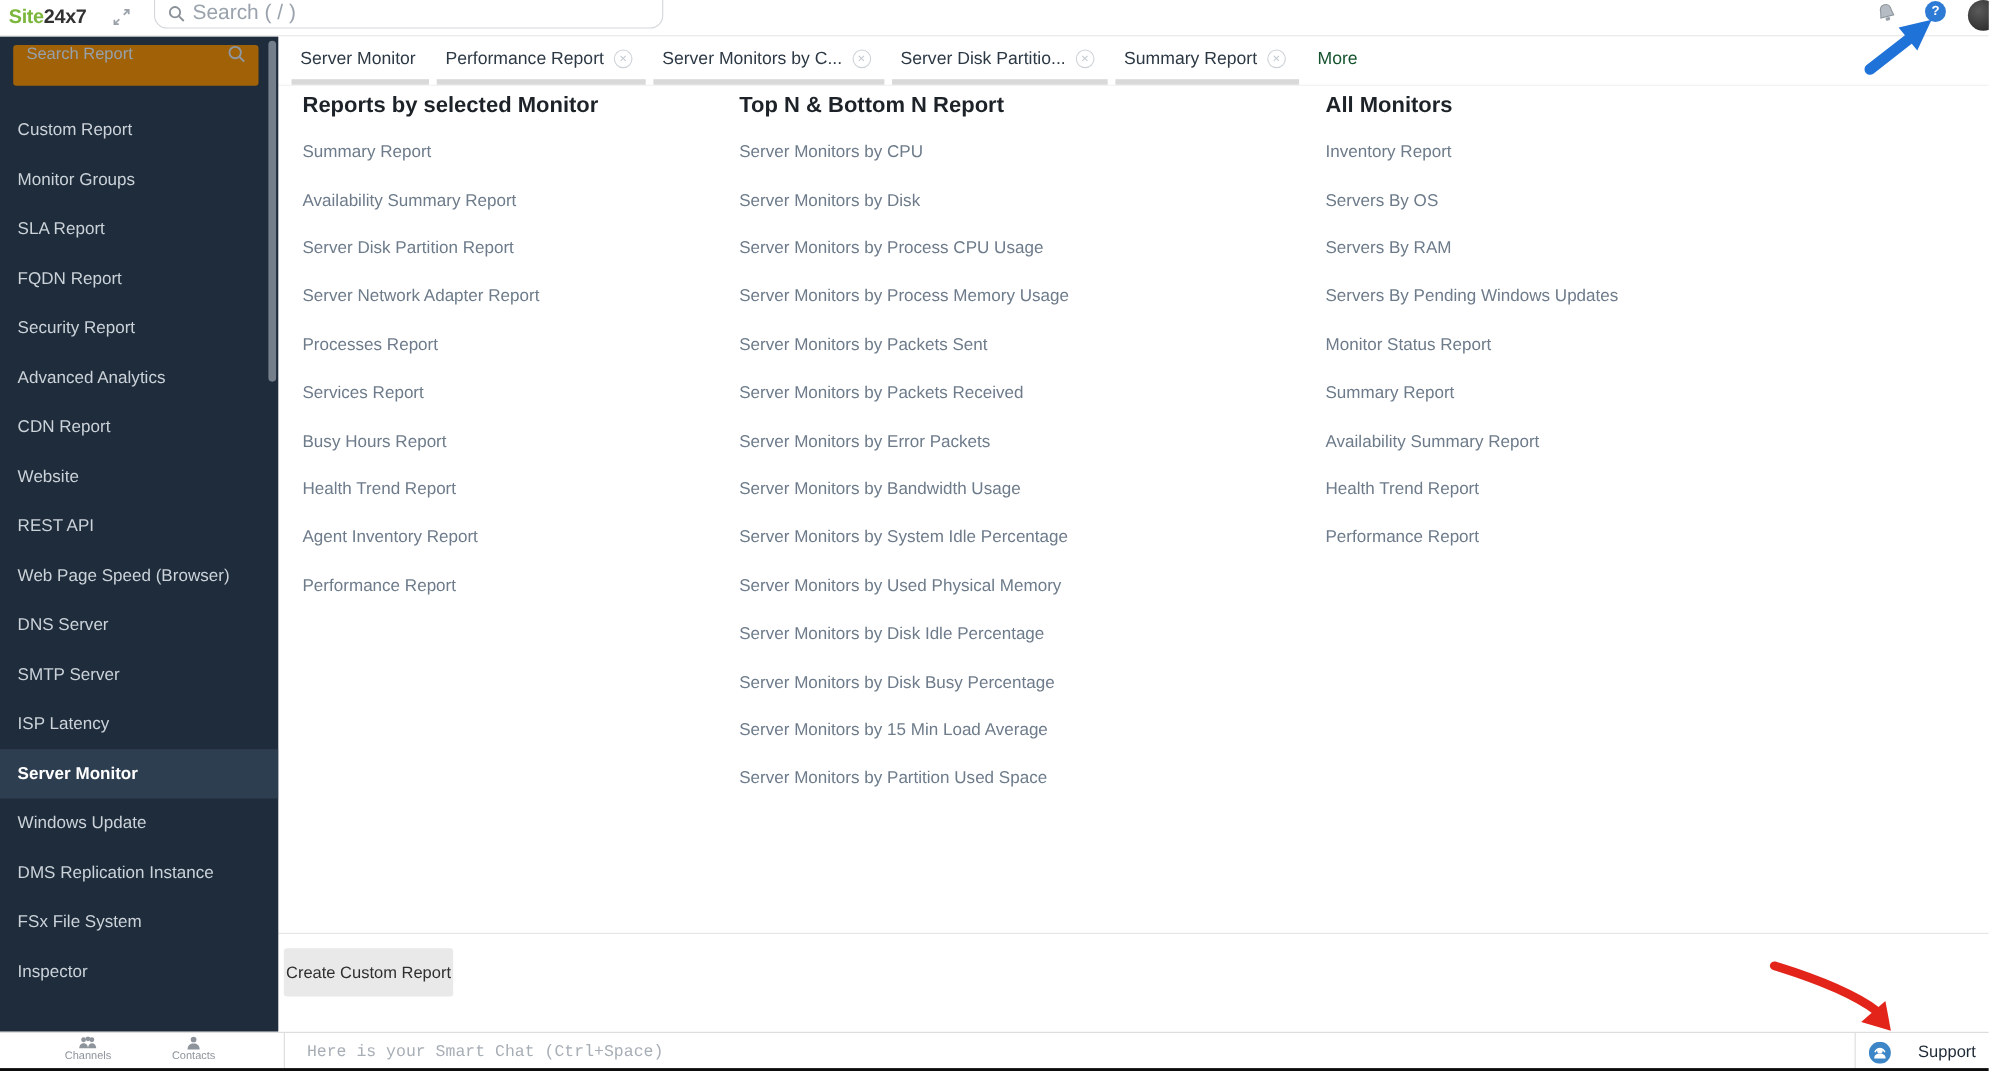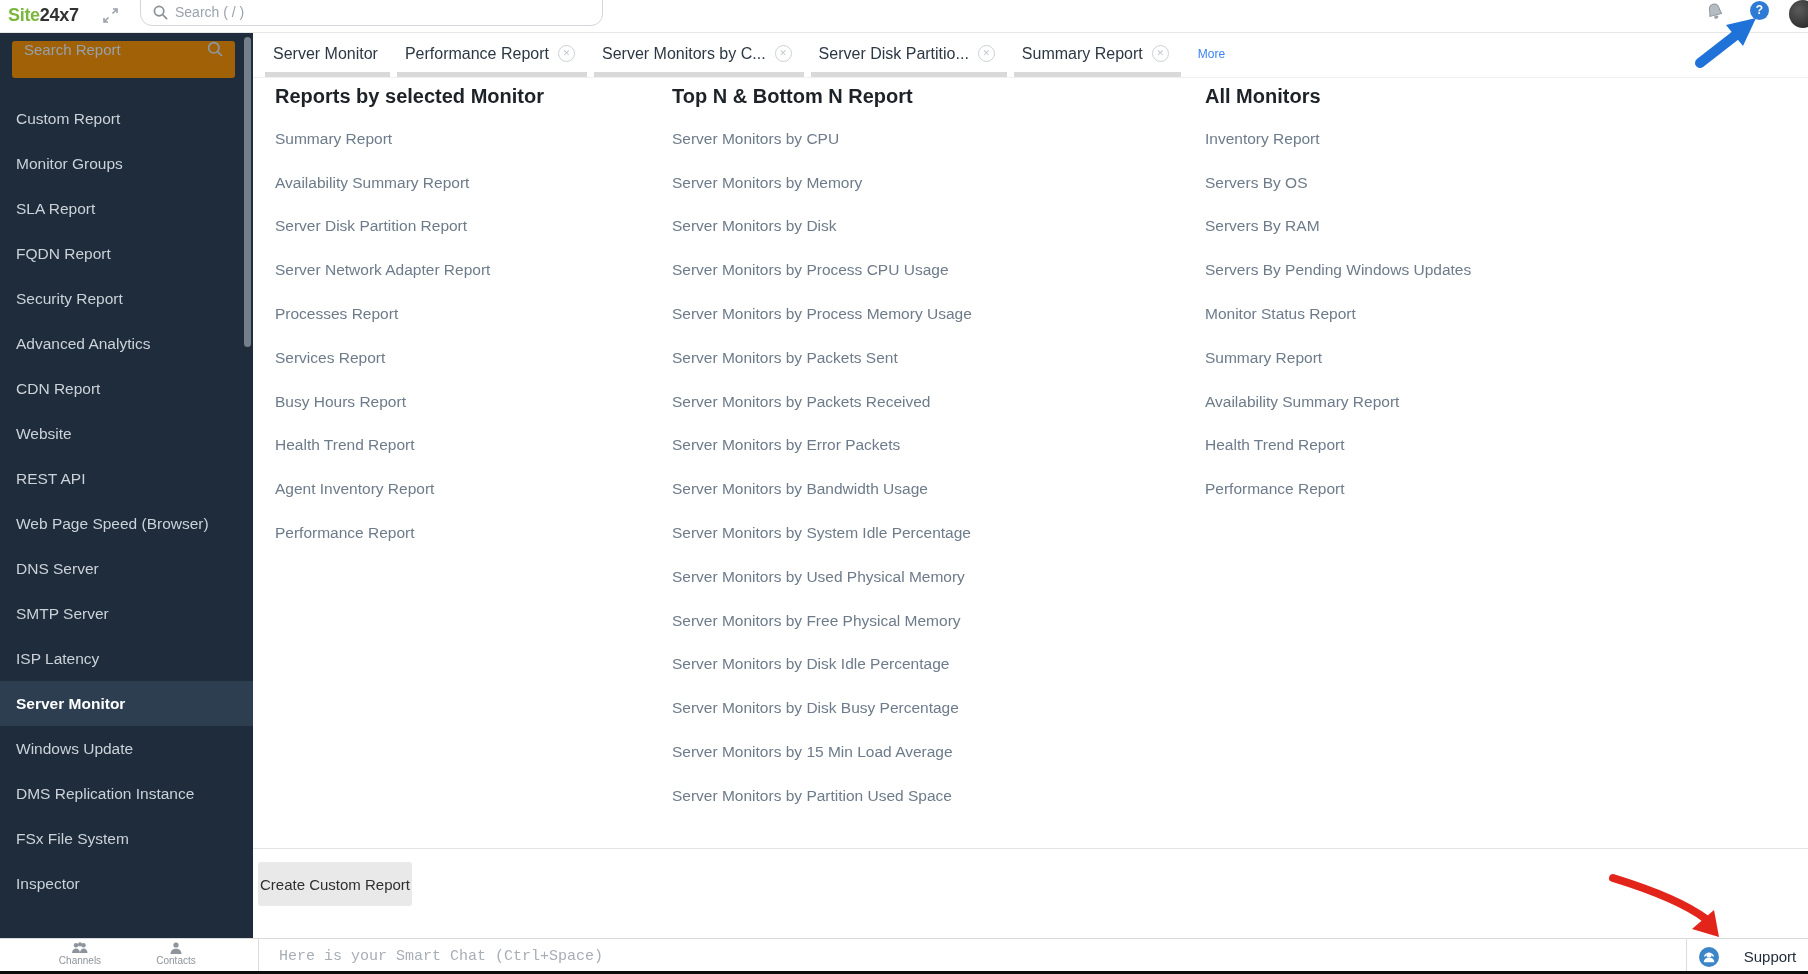--- a/index.html
+++ b/index.html
@@ -7,42 +7,42 @@
   body{position:relative;overflow:hidden;background:#fff;font-family:"Liberation Sans",sans-serif;}
 
   
   .topbar{position:absolute;left:0;top:0;width:1808px;height:33px;background:#fff;border-bottom:1px solid #e7e7e7;z-index:10}
   .logo{position:absolute;left:8px;top:5px;font-size:18px;font-weight:bold;letter-spacing:-.3px;cursor:pointer}
   .logo .g{color:#7cb73d}
   .logo .d{color:#323232}
   .expand-ic{position:absolute;left:102px;top:7px;width:17px;height:17px;color:#9ba2a9;cursor:pointer}
   .top-search{position:absolute;left:140px;top:-12px;width:463px;height:38px;border:1px solid #d3d7db;border-radius:12px;background:#fff}
   .top-search svg{position:absolute;left:12px;bottom:5px}
-  .top-search input{position:absolute;left:34px;bottom:2px;width:400px;height:22px;border:none;outline:none;font-family:inherit;font-size:14px;color:#4a525a;background:transparent}
+  .top-search input{position:absolute;left:34px;bottom:2px;width:400px;height:22px;border:none;outline:none;font-family:inherit;font-size:19px;color:#4a525a;background:transparent}
   .top-search input::placeholder{color:#9aa3ad}
   .bell{position:absolute;left:1704px;top:1px;width:22px;height:22px;cursor:pointer}
   .help{position:absolute;left:1750px;top:1px;width:19px;height:19px;border-radius:50%;background:#2e7bd6;color:#fff;font-size:12px;font-weight:bold;text-align:center;line-height:19px;cursor:pointer}
   .avatar{position:absolute;left:1789px;top:0;width:28px;height:28px;border-radius:50%;background:radial-gradient(circle at 35% 35%,#5a5a5a,#1f1f1f);cursor:pointer}
 
   
   .sidebar{position:absolute;left:0;top:33px;width:253px;height:905px;background:#1e2c3b;overflow:hidden;z-index:5}
   .sb-search{position:absolute;left:12px;top:8px;width:223px;height:37px;background:#a16207;border-radius:3px;display:flex;align-items:flex-start;padding:0 12px}
   .sb-search input{flex:1;background:transparent;border:none;outline:none;font-family:inherit;font-size:15px;color:#c6cdd4;min-width:0}
   .sb-search input::placeholder{color:#96a1ac}
   .sb-scroll{position:absolute;right:2px;top:4px;width:7px;height:310px;border-radius:4px;background:#747f8b;cursor:pointer}
   .sb-items{position:absolute;left:0;top:63px;width:100%}
   .sb-item{height:45px;display:flex;align-items:center;padding-left:16px;font-size:15.5px;color:#cbd2d9;cursor:pointer;white-space:nowrap}
   .sb-item.selected{background:#2d3e50;color:#fff;font-weight:bold}
 
   
   .main{position:absolute;left:253px;top:33px;width:1555px;height:905px;background:#fff}
   .tabrow{position:absolute;left:0;top:0;width:100%;height:45px;border-bottom:1px solid #f0f0f0;display:flex;align-items:stretch;padding-left:12px}
   .tab{display:flex;align-items:center;padding:2px 12px 0 8px;margin-right:7px;border-bottom:5px solid #d9d9d9;font-size:16px;color:#2c3844;cursor:pointer;white-space:nowrap}
   .tab .close{width:17px;height:17px;border:1px solid #ccd2d7;border-radius:50%;color:#c2c8cf;font-size:9px;line-height:15px;text-align:center;margin-left:9px;cursor:pointer;flex:none}
-  .more{display:flex;align-items:center;padding:2px 10px 5px;font-size:12px;color:#3b82f6;cursor:pointer}
+  .more{display:flex;align-items:center;padding:2px 10px 5px;font-size:16px;color:#14532d;cursor:pointer}
 
   .col{position:absolute;top:52px}
   .col h2{font-size:20px;font-weight:700;color:#1c2227;white-space:nowrap}
   .col ul{list-style:none;margin-top:9px}
   .col li{height:43.8px;display:flex;align-items:center;font-size:15.5px;color:#6d7b8a;cursor:pointer;white-space:nowrap}
   .col-1{left:22px}.col-2{left:419px}.col-3{left:952px}
 
   .divider{position:absolute;left:0;top:815px;width:100%;border-top:1px solid #e4e4e4}
   .create-btn{position:absolute;left:5px;top:829px;width:154px;height:44px;background:#e9e9e9;border:none;border-radius:3px;font-family:inherit;font-size:15px;color:#2f2f2f;cursor:pointer}
 
@@ -220,31 +220,29 @@
         <li>Agent Inventory Report</li>
         <li>Performance Report</li>
       </ul>
   </div>
 
   <div class="col col-2">
     <h2>Top N &amp; Bottom N Report</h2>
     <ul>
 
     <li>Server Monitors by CPU</li>
-        <li>Server Monitors by Memory</li>
         <li>Server Monitors by Disk</li>
         <li>Server Monitors by Process CPU Usage</li>
         <li>Server Monitors by Process Memory Usage</li>
         <li>Server Monitors by Packets Sent</li>
         <li>Server Monitors by Packets Received</li>
         <li>Server Monitors by Error Packets</li>
         <li>Server Monitors by Bandwidth Usage</li>
         <li>Server Monitors by System Idle Percentage</li>
         <li>Server Monitors by Used Physical Memory</li>
-        <li>Server Monitors by Free Physical Memory</li>
         <li>Server Monitors by Disk Idle Percentage</li>
         <li>Server Monitors by Disk Busy Percentage</li>
         <li>Server Monitors by 15 Min Load Average</li>
         <li>Server Monitors by Partition Used Space</li>
       </ul>
   </div>
 
   <div class="col col-3">
     <h2>All Monitors</h2>
     <ul>

